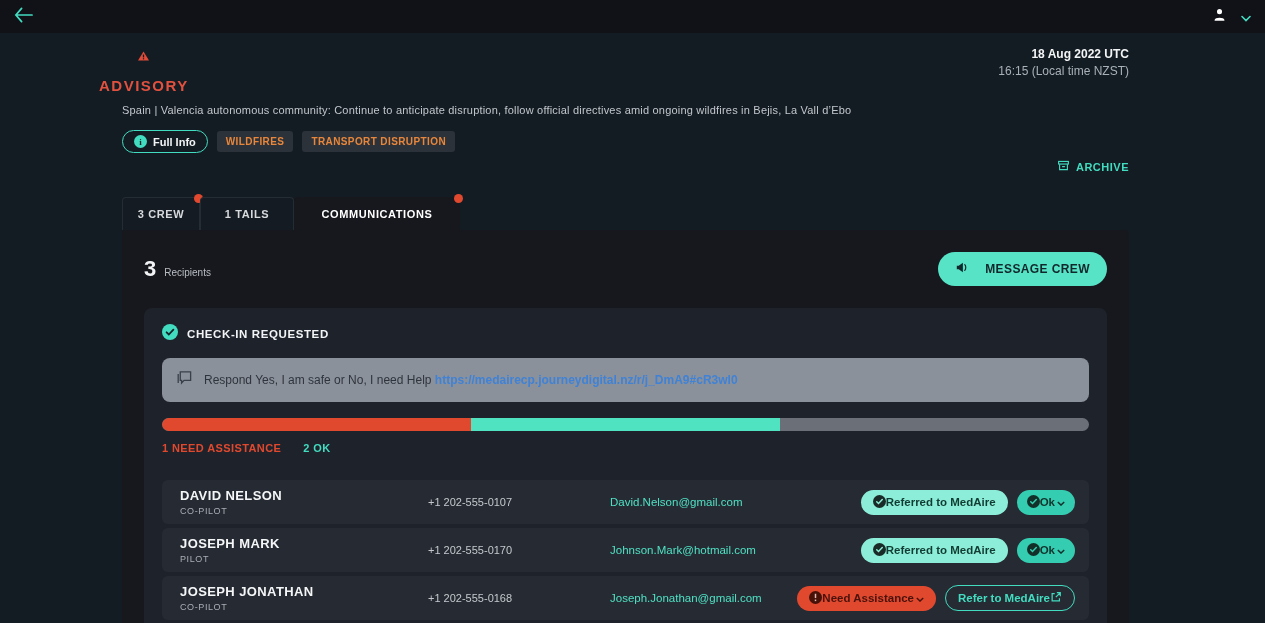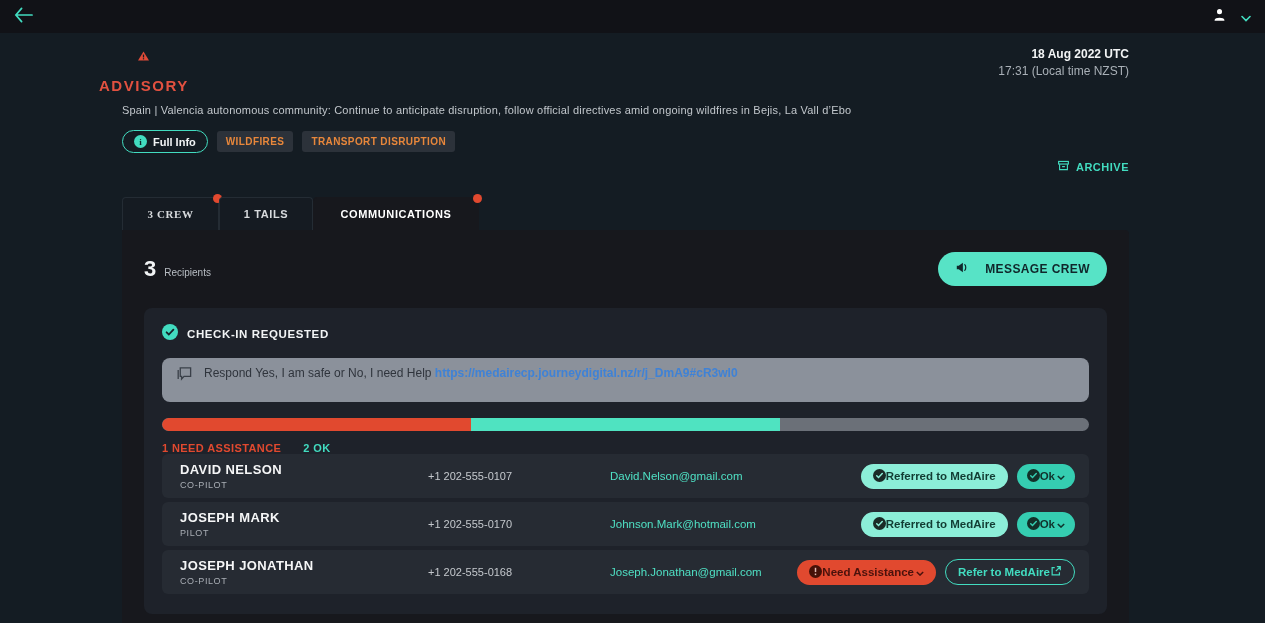--- a/index.html
+++ b/index.html
@@ -31,41 +31,41 @@
   .archive-btn { display:inline-flex; align-items:center; gap:6px; background:none;
     border:none; color:#42dcc0; font-size:11px; font-weight:bold; letter-spacing:.5px;
     cursor:pointer; }
 
   
   .tabs { display:flex; margin-top:23px; height:33px; }
   .tab { position:relative; display:flex; align-items:center; justify-content:center;
     font-size:11px; font-weight:bold; letter-spacing:.6px; color:#d7dadd;
     background:#151b22; border:1px solid #242c34; border-bottom:none;
     border-radius:4px 4px 0 0; cursor:pointer; }
-  .tab-crew { width:97px;font-family:Liberation Serif, serif; } .tab-tails { width:94px; } .tab-comms { width:166px; }
+  .tab-crew { width:78px; } .tab-tails { width:94px; } .tab-comms { width:166px; }
   .tab.active { background:#17181d; border-color:#17181d; color:#ffffff;justify-content:center; }
   .alert-dot { position:absolute; top:-4px; right:-4px; width:9px; height:9px;
     border-radius:50%; background:#e1492f; }
 
   
   .panel { background:#17181d; border-radius:0 4px 4px 4px; padding:22px; height:401px; }
   .panel-head { display:flex; justify-content:space-between; align-items:center; }
   .recipients { display:flex; align-items:baseline; gap:8px; }
   .recipients-count { color:#f2f4f5; font-size:22px; font-weight:bold; }
   .recipients-label { color:#b9bec4; font-size:10px; }
   .msg-crew-btn { display:inline-flex; align-items:center; gap:16px; background:#57e3c6;
     color:#10272b; border:none; border-radius:17px; padding:9px 17px; font-size:12px;
     font-weight:bold; letter-spacing:.4px; cursor:pointer; }
 
   
   .inner { background:#1e222a; border-radius:8px; margin-top:22px; padding:16px 18px; }
   .checkin-head { display:flex; align-items:center; gap:9px; }
   .checkin-label { color:#f2f4f5; font-size:11.5px; font-weight:bold; letter-spacing:.6px; }
   .msg-box { margin-top:14px; background:#8b919b; border-radius:8px; padding:8px 14px;
-    display:flex; align-items:flex-start; gap:11px; min-height:44px; }
+    display:flex; align-items:center; gap:11px; min-height:44px; }
   .msg-text { color:#2f343c; font-size:12px; flex:1; }
   .msg-link { color:#3f82d6; font-weight:bold; text-decoration:none; }
   .msg-meta { text-align:right; color:#555b64; font-size:11px; line-height:1.5; }
 
   .progress { margin-top:16px; height:13px; border-radius:7px; background:#6b7078;
     display:flex; overflow:hidden; }
   .seg { height:100%; }
   .seg-red { background:#e1492f; border-radius:7px 0 0 7px; }
   .seg-teal { background:#4fe3c1; }
 
@@ -75,21 +75,21 @@
   .st-ok { color:#42dcc0; font-size:11px; font-weight:bold; letter-spacing:.4px; }
   .status-right { display:flex; align-items:center; gap:13px; }
   .st-item { color:#e8eaec; font-size:11px; font-weight:bold; }
   .st-div { color:#4a5058; font-size:11px; }
   .show-details { color:#42dcc0; font-size:11px; font-weight:bold; background:none;
     border:none; cursor:pointer; }
   .refresh-btn { background:none; border:none; cursor:pointer; display:inline-flex;
     margin-left:-6px; }
 
   
-  .crew-list { margin-top:0; }
+  .crew-list { margin-top:26px; }
   .crew-row { background:#262b33; border-radius:6px; height:44px; margin-bottom:4px;
     display:flex; align-items:center; padding:0 14px 0 18px; }
   .crew-id { width:248px; }
   .crew-name { color:#f5f6f7; font-size:13px; font-weight:bold; letter-spacing:.4px; }
   .crew-role { color:#a9aeb5; font-size:9px; letter-spacing:.6px; margin-top:3px; }
   .crew-phone { width:182px; color:#c4c8cd; font-size:11px; }
   .crew-email { flex:1; color:#4fe0c4; font-size:11.5px; text-decoration:none; cursor:pointer; }
   .crew-actions { display:flex; align-items:center; gap:9px; }
   .pill { display:inline-flex; align-items:center; border:none; border-radius:14px;
     font-size:11.5px; font-weight:bold; cursor:pointer; padding:5px 12px; }
@@ -132,21 +132,21 @@
         <svg width="11" height="10" viewBox="0 0 12 10">
             <path d="M6 0l6 10H0z" fill="#e14b38"></path>
             <rect x="5.3" y="3.4" width="1.4" height="3.2" fill="#141c23"></rect>
             <rect x="5.3" y="7.4" width="1.4" height="1.3" fill="#141c23"></rect>
           </svg>
       </span>
       <span class="adv-title">ADVISORY</span>
     </div>
     <div class="adv-dates">
       <div class="adv-date-utc">18 Aug 2022 UTC</div>
-      <div class="adv-date-local">17:31 (Local time NZST)</div>
+      <div class="adv-date-local">16:15 (Local time NZST)</div>
     </div>
   </div>
   <div class="adv-desc">Spain | Valencia autonomous community: Continue to anticipate disruption, follow official directives amid ongoing wildfires in Bejis, La Vall d’Ebo</div>
   <div class="adv-actions">
     <button class="fullinfo-btn">
       <span class="info-circle">i</span>
       <span>Full Info</span>
     </button>
     <span class="tag">WILDFIRES</span>
     <span class="tag">TRANSPORT DISRUPTION</span>

